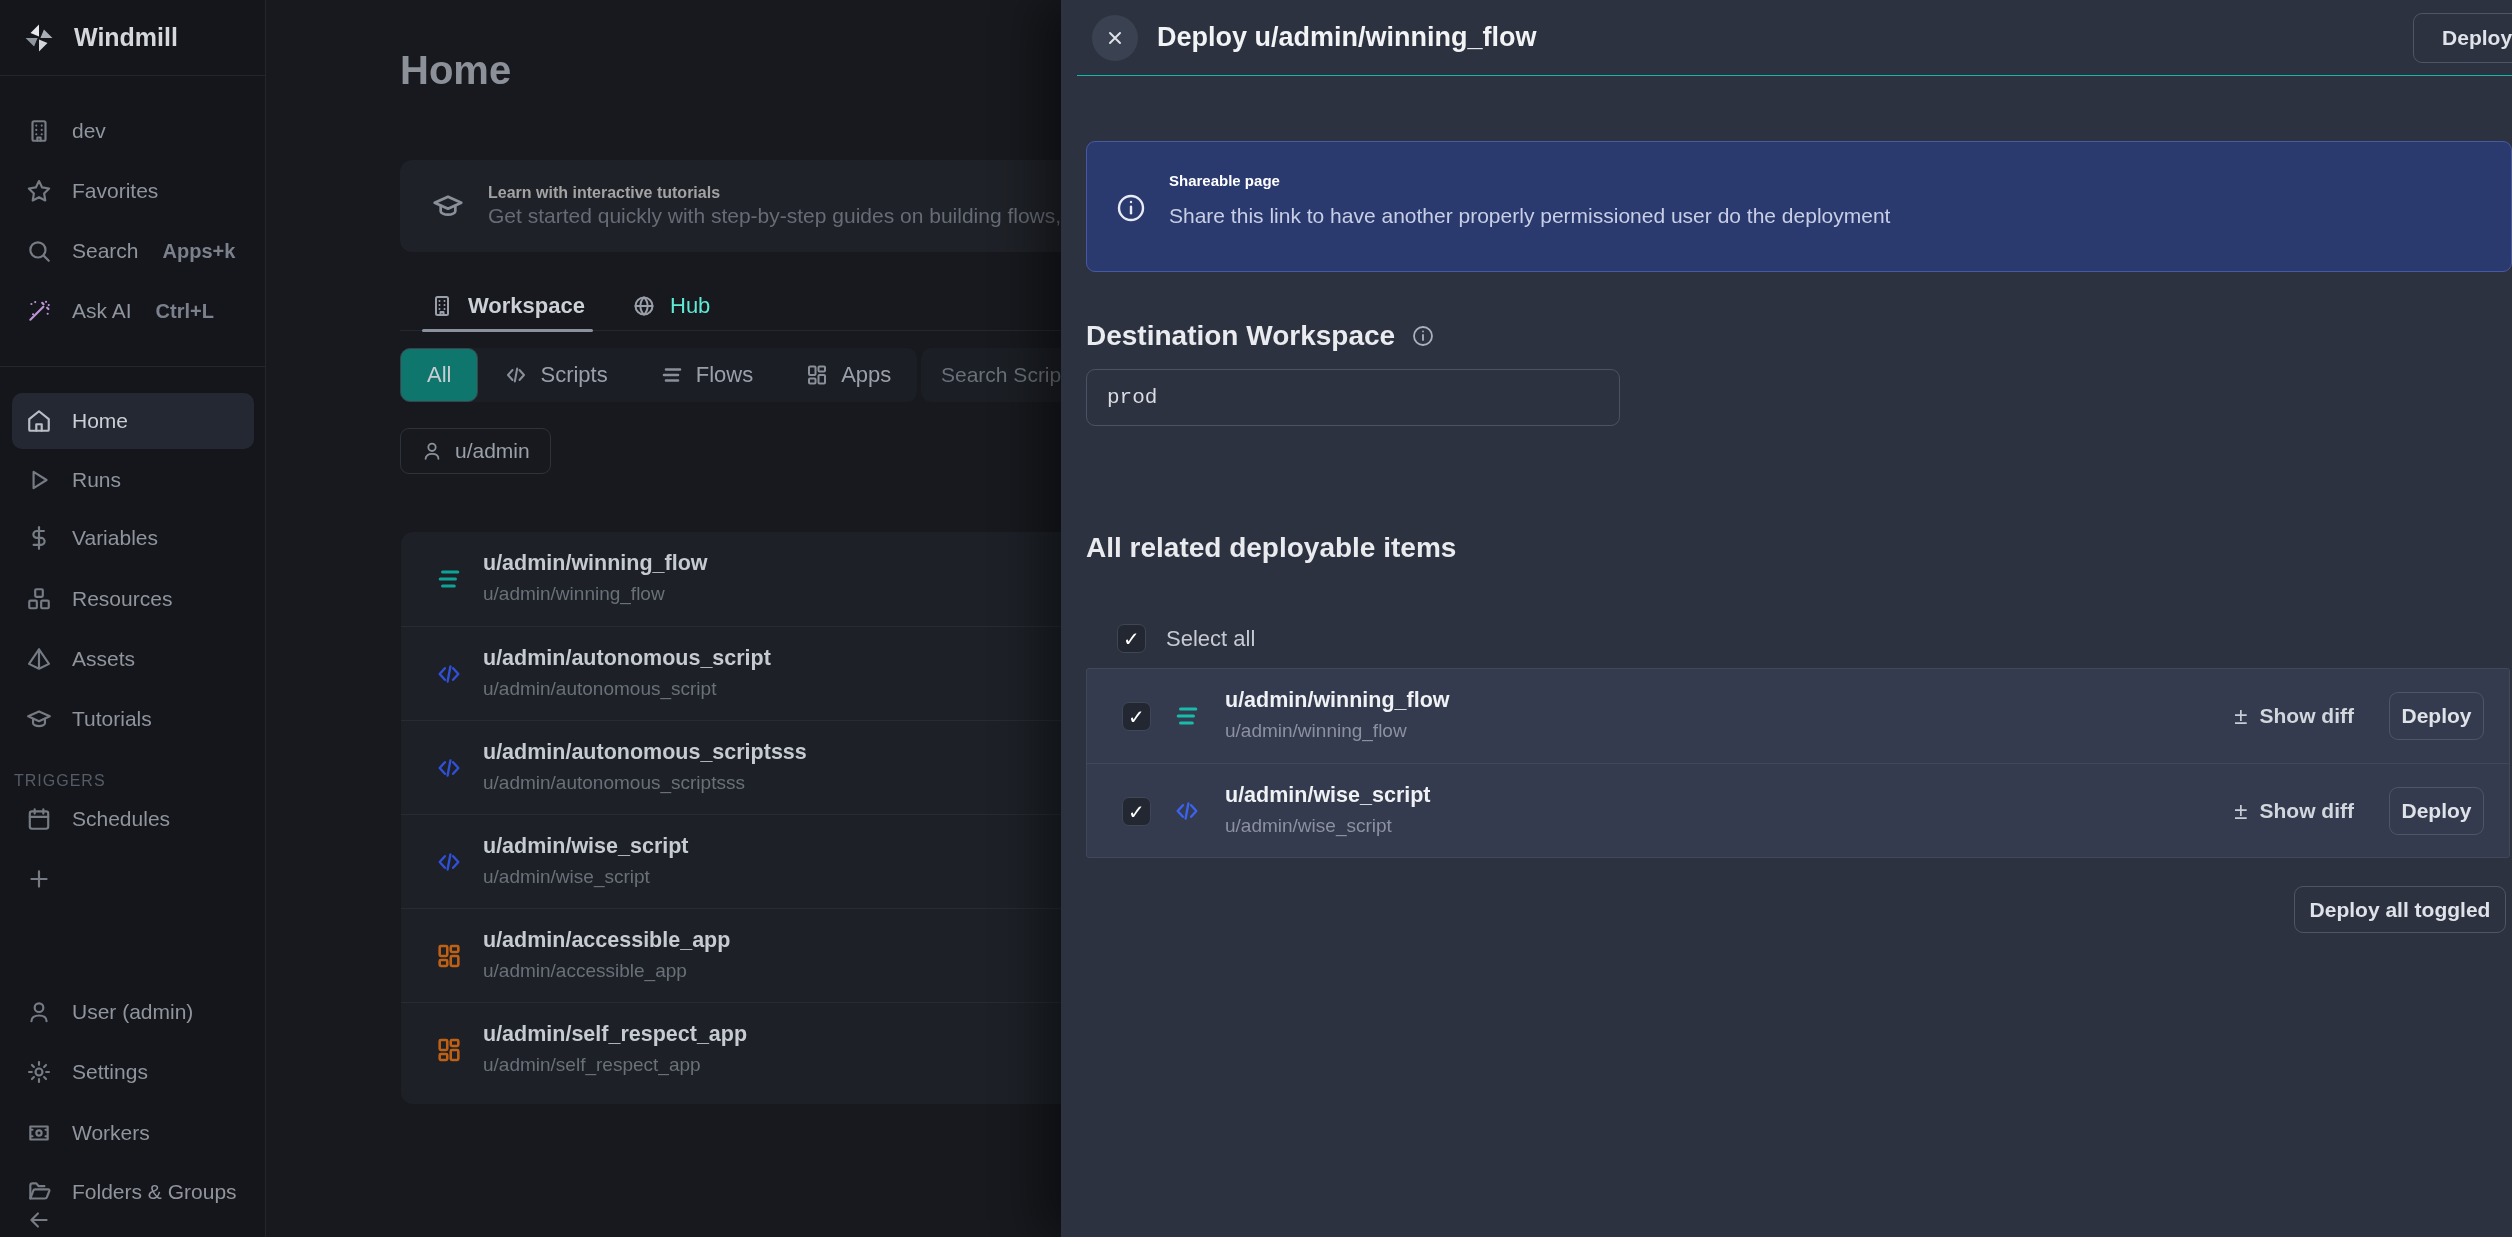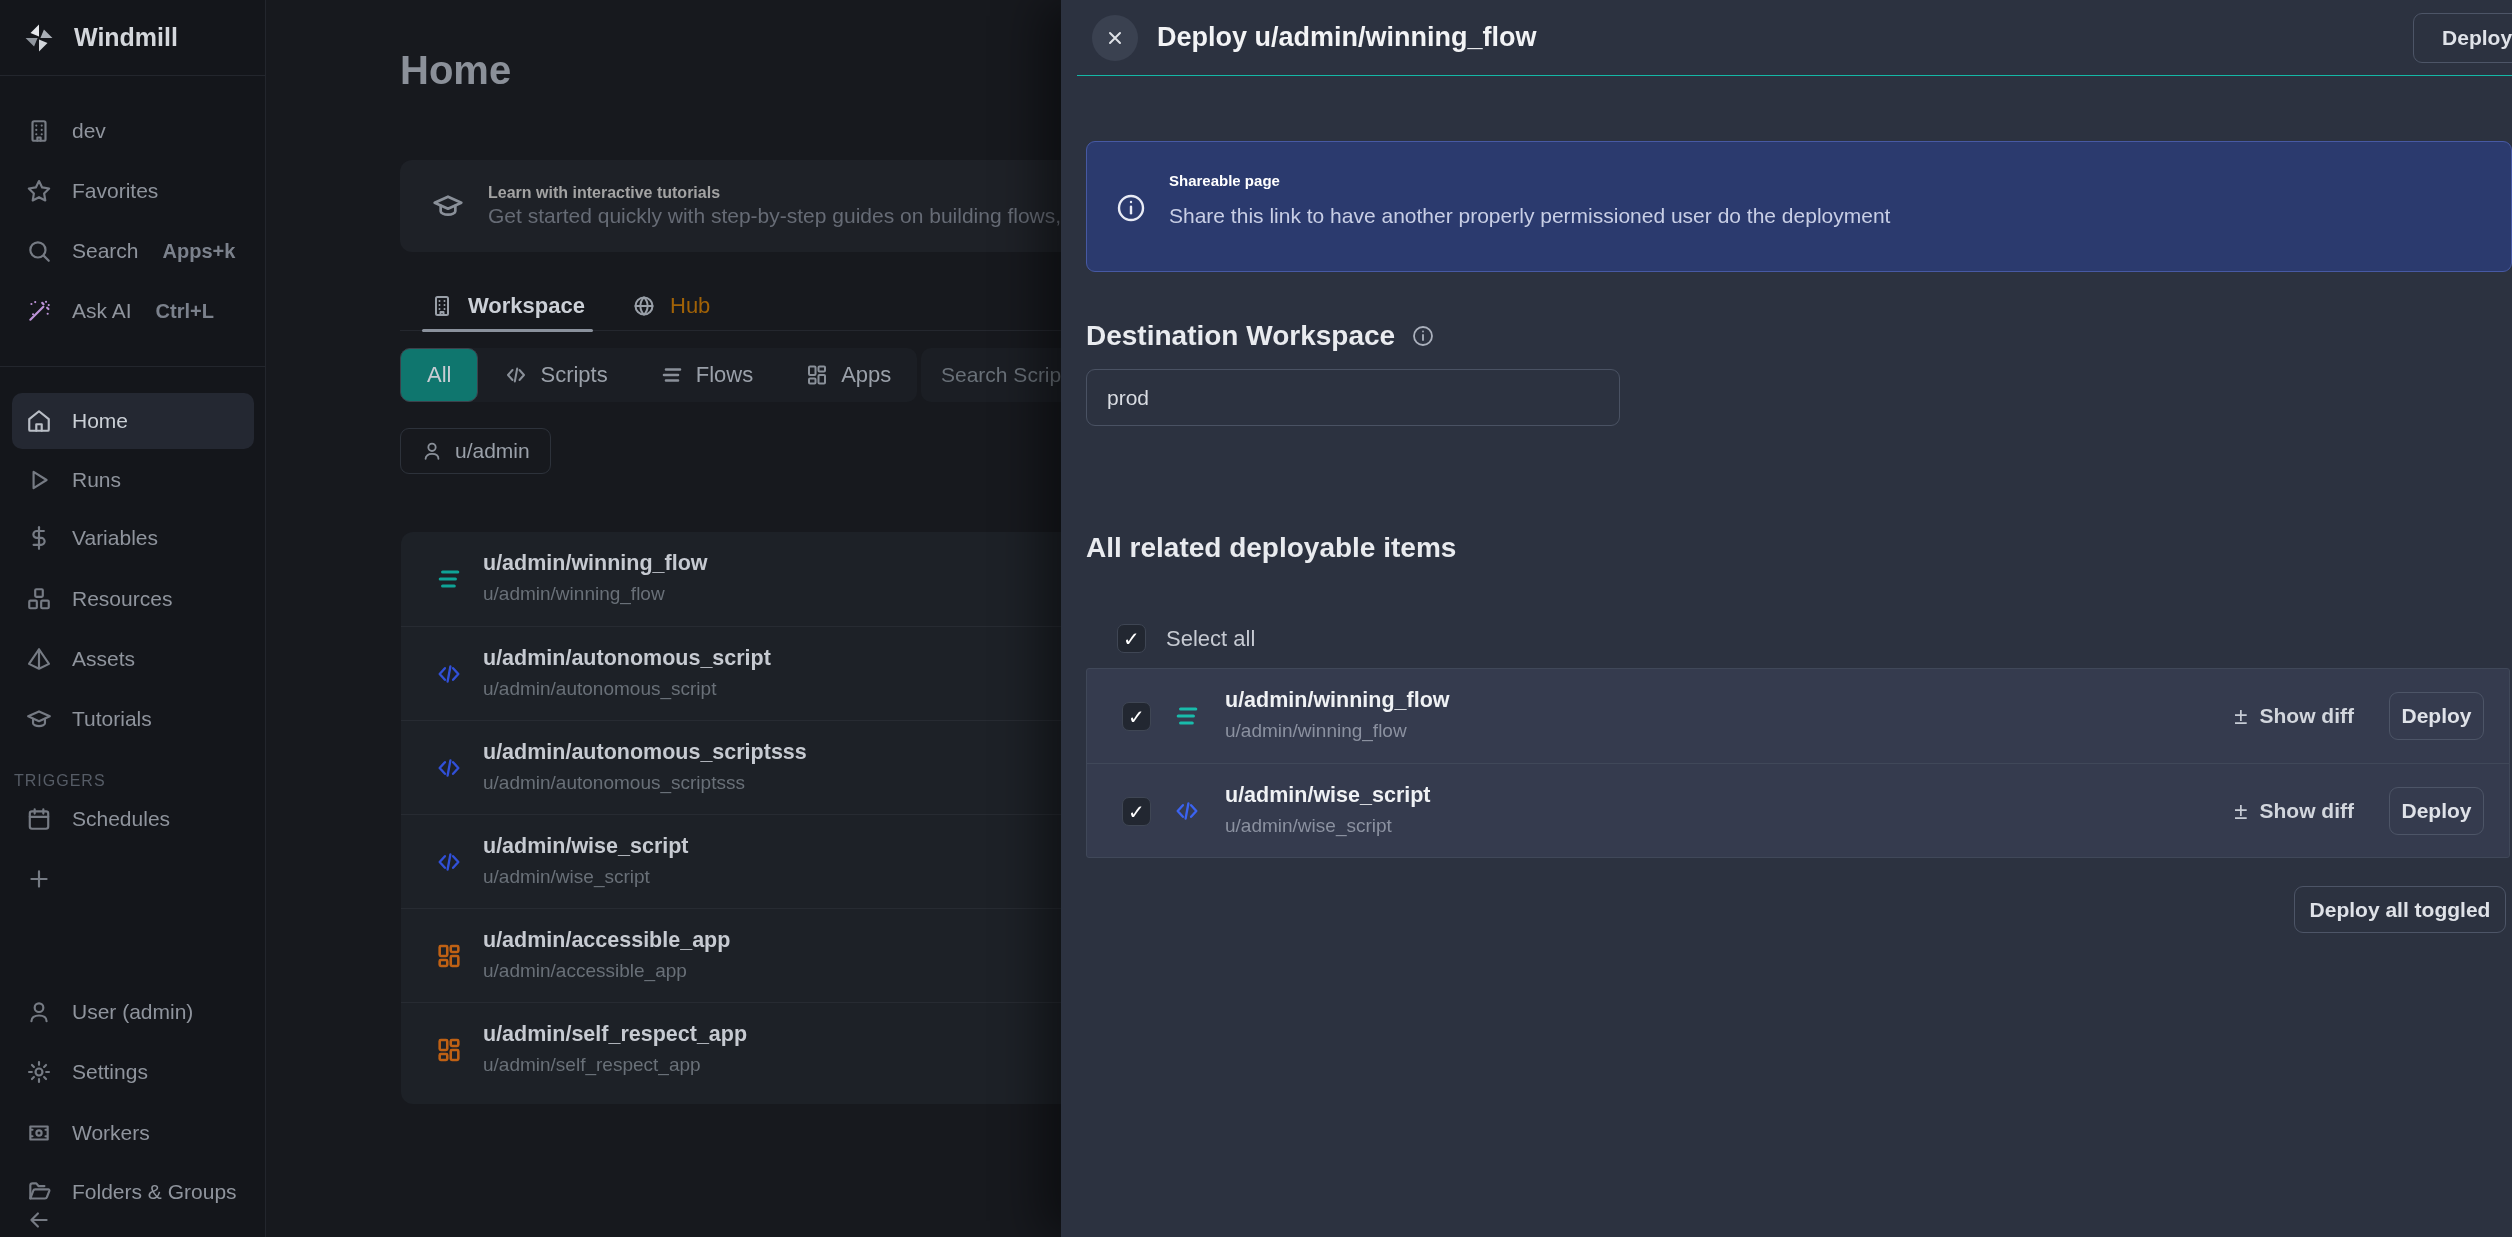--- a/index.html
+++ b/index.html
@@ -22,21 +22,21 @@
   .icon { flex:0 0 auto; display:inline-flex; }
 
   
   .main-title { position:absolute; left:400px; top:48px; font-size:40px; font-weight:bold; color:#8b9099; }
   .tut-banner { position:absolute; left:400px; top:160px; width:1450px; height:92px; background:#1e2127; border-radius:12px; display:flex; align-items:center; gap:24px; padding-left:32px; }
   .tut-title { color:#a3a3a3; font-size:16px; font-weight:bold; margin-bottom:2px; }
   .tut-sub { color:#666b75; font-size:21px; }
   .tabbar { position:absolute; left:400px; top:282px; width:1700px; height:49px; border-bottom:1px solid #24272e; }
   .tab { position:absolute; top:0; height:48px; display:flex; align-items:center; gap:14px; font-size:22px; cursor:pointer; }
   .tab.active { color:#ccd0d7; font-weight:bold; }
-  .tab.inactive { color:#a16207; }
+  .tab.inactive { color:#5eead4; }
   .tab.active::after { content:""; position:absolute; left:-8px; right:-8px; bottom:-2px; height:3px; background:#8a919c; border-radius:2px; }
   .tab .ticon { color:#9aa0a9; }
   .filters { position:absolute; left:400px; top:348px; height:54px; background:#1b1e24; border-radius:10px; display:flex; align-items:stretch; }
   .fchip { display:flex; align-items:center; gap:12px; padding:0 26px; font-size:22px; color:#9aa0a9; cursor:pointer; }
   .fchip .ficon { color:#8a9099; }
   .fchip.selected { background:#0f766e; border:1px solid #3c414b; border-radius:10px; color:#c8ccd3; }
   .searchbox { position:absolute; left:921px; top:348px; width:420px; height:54px; background:#1b1e24; border-radius:10px; }
   .searchbox input { width:100%; height:100%; background:transparent; border:0; outline:none; color:#b6bac2; font-size:21px; padding:0 20px; font-family:inherit; }
   .searchbox input::placeholder { color:#697078; }
   .owner-chip { position:absolute; left:400px; top:428px; height:46px; display:inline-flex; align-items:center; gap:12px; padding:0 20px; border:1px solid #2d323b; border-radius:9px; color:#9aa0a9; font-size:21px; cursor:pointer; }
@@ -57,21 +57,21 @@
   .close-btn { position:absolute; left:15px; top:15px; width:46px; height:46px; border-radius:50%; background:#3a4150; color:#dfe2e7; display:flex; align-items:center; justify-content:center; cursor:pointer; }
   .d-title { position:absolute; left:80px; top:22px; font-size:27px; font-weight:bold; color:#f2f3f5; }
   .btn { display:inline-flex; align-items:center; justify-content:center; border:1px solid #4d5567; border-radius:9px; color:#dfe2e8; font-size:21px; font-weight:bold; background:transparent; cursor:pointer; font-family:inherit; }
   .deploy-all-btn { position:absolute; left:1336px; top:13px; width:160px; height:50px; }
   .info-banner { position:absolute; left:25px; top:141px; width:1426px; height:131px; background:#2b3a6e; border:1px solid #4759a3; border-radius:9px; }
   .ib-icon { position:absolute; left:28px; top:50px; color:#e8ebf5; }
   .ib-title { position:absolute; left:82px; top:30px; font-size:15px; font-weight:bold; color:#ffffff; }
   .ib-body { position:absolute; left:82px; top:62px; font-size:21px; color:#c8cee5; }
   .d-heading { position:absolute; font-size:28px; font-weight:bold; color:#e9ebef; display:flex; align-items:center; gap:16px; }
   .d-heading .hicon { color:#aab0bc; }
-  .dest-input { position:absolute; left:25px; top:369px; width:534px; height:57px; background:transparent; border:1px solid #4a5263; border-radius:9px; color:#d9dce2; font-size:21px; padding:0 20px; outline:none; font-family:Liberation Sans, sans-serif; }
+  .dest-input { position:absolute; left:25px; top:369px; width:534px; height:57px; background:transparent; border:1px solid #4a5263; border-radius:9px; color:#d9dce2; font-size:21px; padding:0 20px; outline:none; font-family:Liberation Mono, monospace; }
   .selall { position:absolute; left:56px; top:624px; display:flex; align-items:center; gap:20px; cursor:pointer; }
   .checkbox { width:29px; height:29px; background:#222731; border:1px solid #3f4654; border-radius:7px; display:flex; align-items:center; justify-content:center; }
   .checkbox .check { color:#ffffff; font-size:20px; font-weight:bold; line-height:1; }
   .selall-label { color:#c6cad2; font-size:22px; }
   .ditems { position:absolute; left:25px; top:668px; width:1424px; border:1px solid #404859; border-radius:3px; background:#353b4e; }
   .drow { position:relative; height:94px; }
   .drow + .drow { border-top:1px solid #404859; }
   .drow .checkbox { position:absolute; left:35px; top:33px; }
   .drow .ricon { position:absolute; left:86px; top:33px; }
   .drow .rtitle { position:absolute; left:138px; top:19px; font-size:21.5px; font-weight:bold; color:#eff1f4; }

